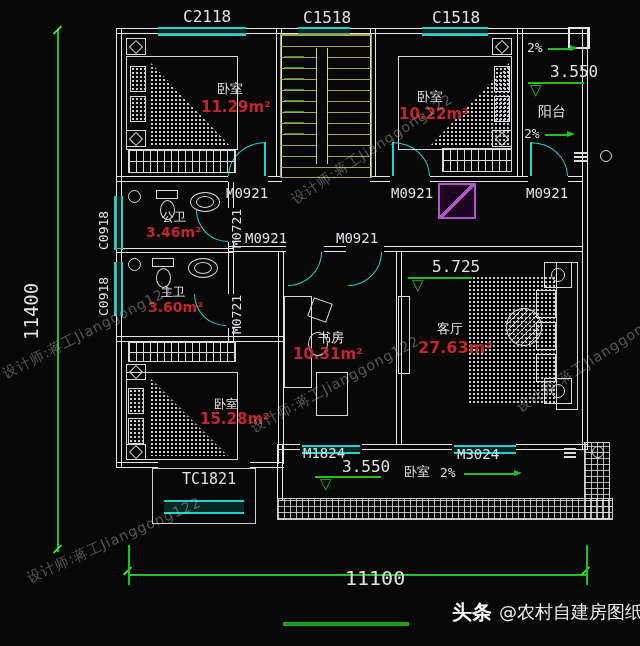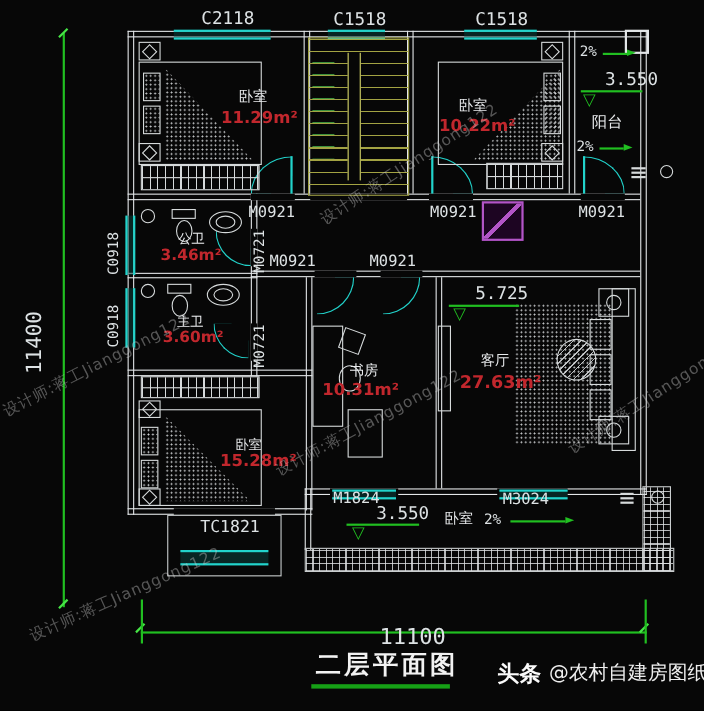--- a/index.html
+++ b/index.html
@@ -248,18 +248,17 @@
   <div class="abs cad" style="left:440px;top:466px;font-size:13px;">2%</div>
   <div class="abs aline" style="left:464px;top:473px;width:50px;"></div>
   <div class="abs ahead" style="left:514px;top:470px;"></div>
 
   <div class="abs wm" style="left:293px;top:192px;transform:rotate(-33deg);">设计师:蒋工Jianggong122</div>
   <div class="abs wm" style="left:4px;top:366px;transform:rotate(-27deg);">设计师:蒋工Jianggong122</div>
   <div class="abs wm" style="left:252px;top:420px;transform:rotate(-28deg);">设计师:蒋工Jianggong122</div>
   <div class="abs wm" style="left:518px;top:400px;transform:rotate(-33deg);">设计师:蒋工Jianggong122</div>
   <div class="abs wm" style="left:28px;top:570px;transform:rotate(-24deg);">设计师:蒋工Jianggong122</div>
 
-  <div class="abs cn" style="left:287px;top:594px;font-size:23px;font-weight:bold;letter-spacing:3px;color:#f2f2f2;">二层平面图</div>
   <div class="abs" style="left:283px;top:622px;width:126px;height:4px;background:#16a016;"></div>
   <div class="abs cn" style="left:452px;top:602px;font-size:20px;font-weight:bold;color:#fafafa;">头条</div>
   <div class="abs cn" style="left:499px;top:603px;font-size:18px;color:#eeeeee;">@农村自建房图纸</div>
 
 </div>
 
 </body></html>

